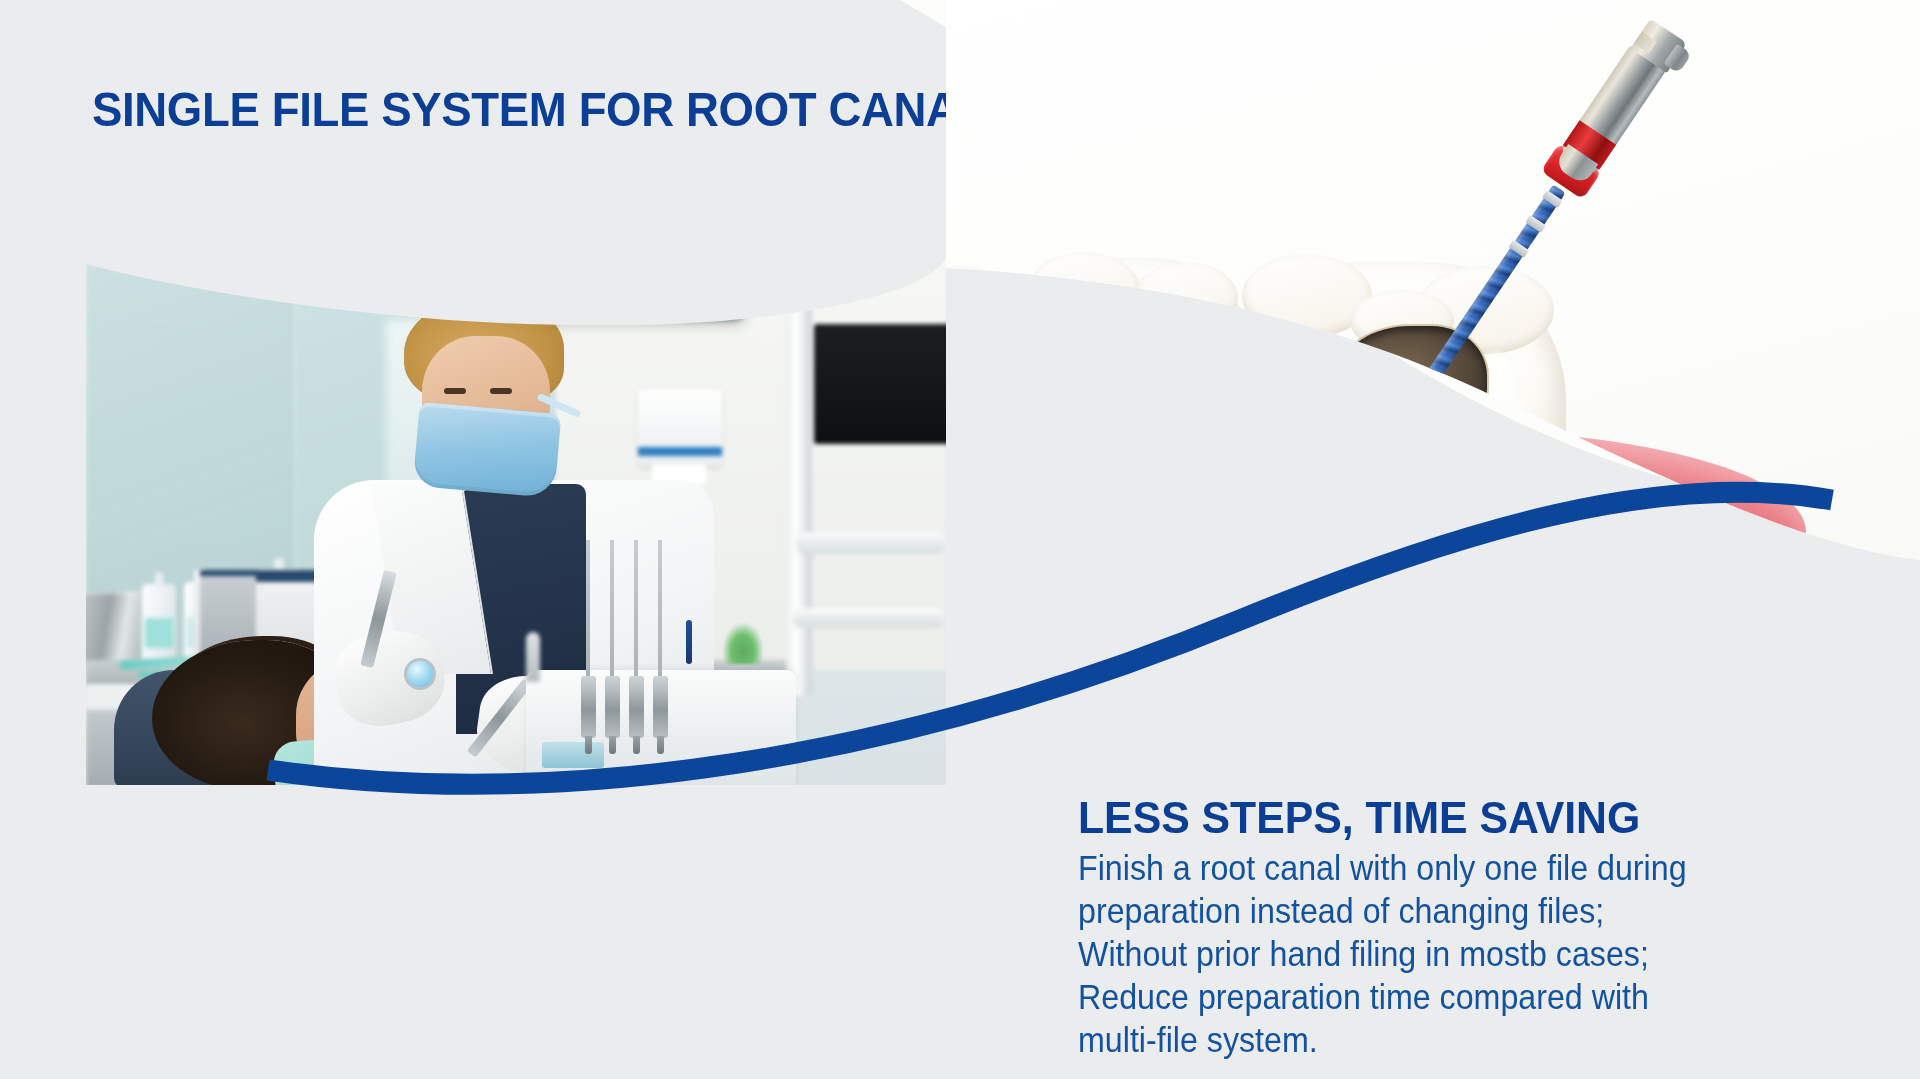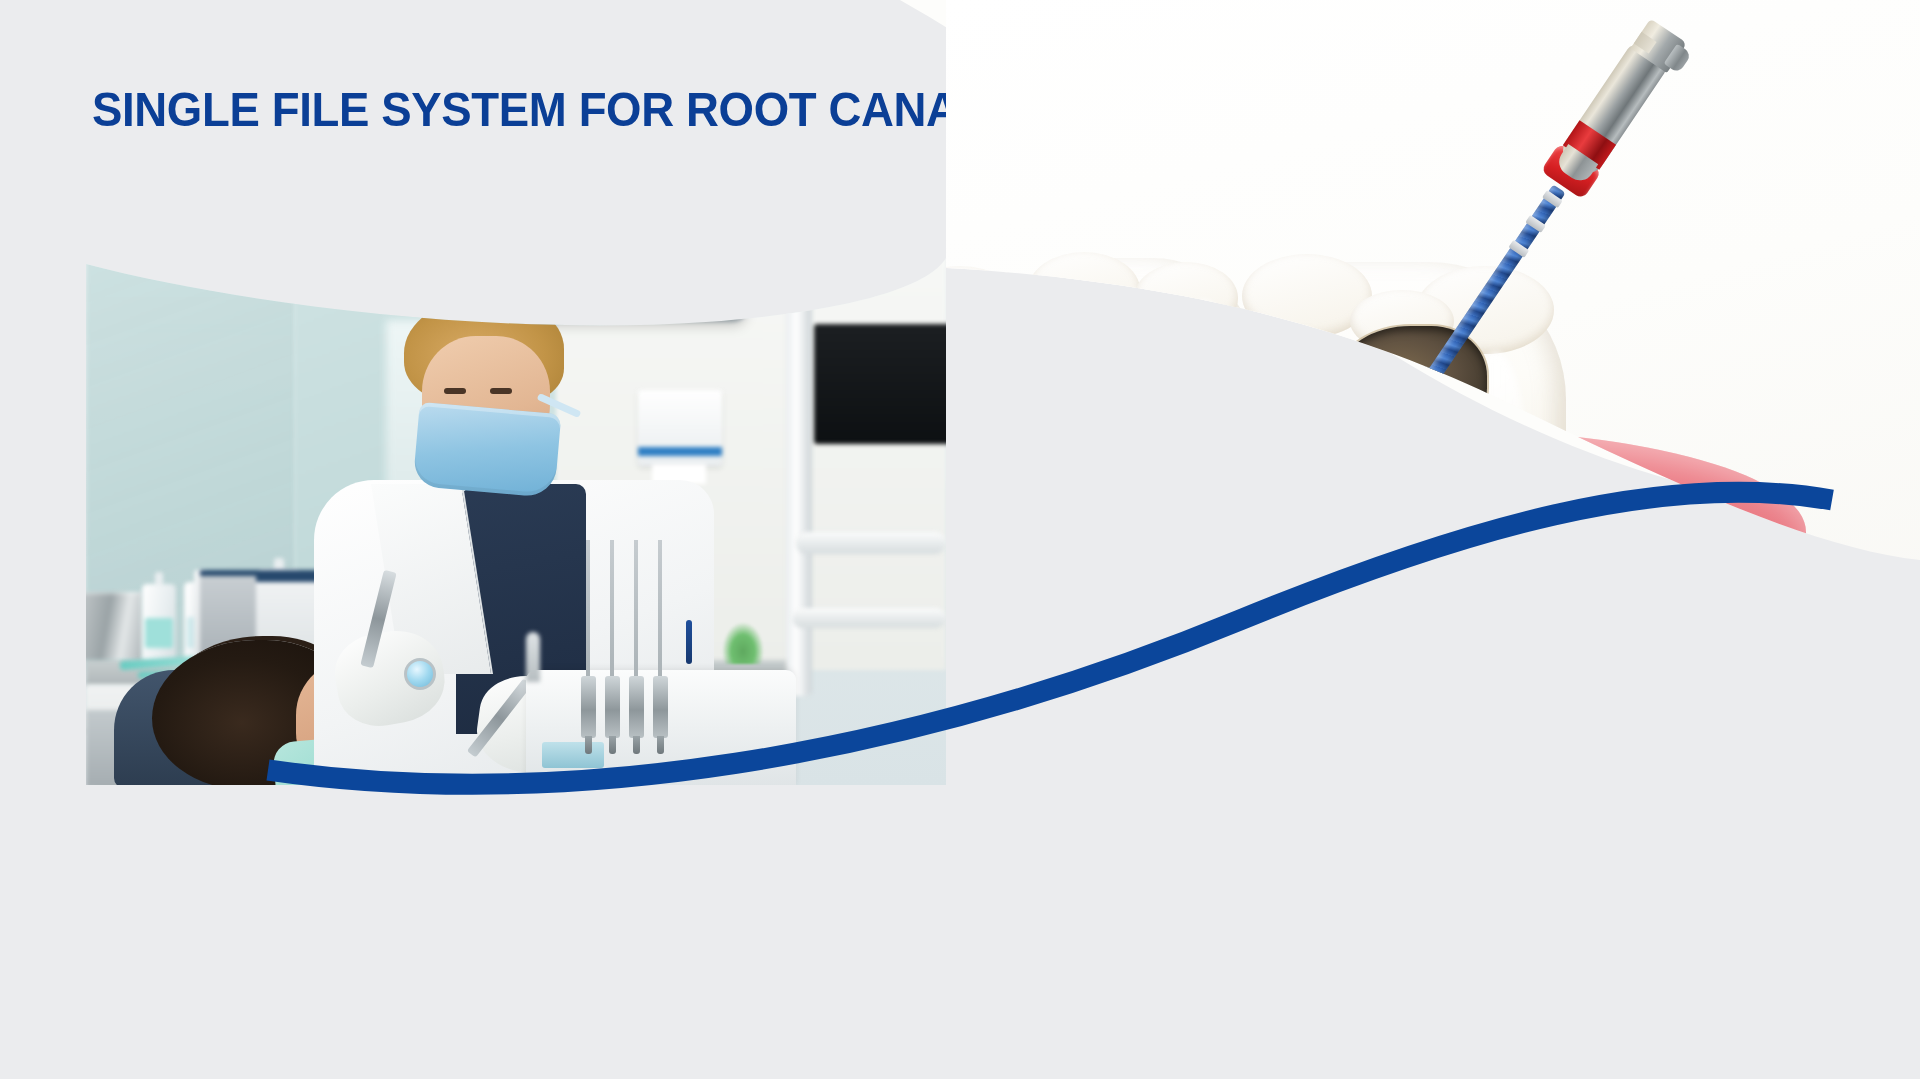--- a/index.html
+++ b/index.html
@@ -692,14 +692,22 @@
         </div>
       </div>
     </div>
   </div>
 
   <svg class="swoosh" viewBox="0 0 1920 1079" preserveAspectRatio="none">
     <path d="M268,770 C560,812 900,760 1240,620 C1460,530 1660,470 1832,500" fill="none" stroke="#0b469b" stroke-width="21" stroke-linecap="butt"></path>
   </svg>
 
 
+  <div class="col-right">
+    <div class="kicker">LESS STEPS, TIME SAVING</div>
+    <div class="body">Finish a root canal with only one file during
+preparation instead of changing files;
+Without prior hand filing in mostb cases;
+Reduce preparation time compared with
+multi-file system.</div>
+  </div>
 
 </div>
 
 </body></html>

